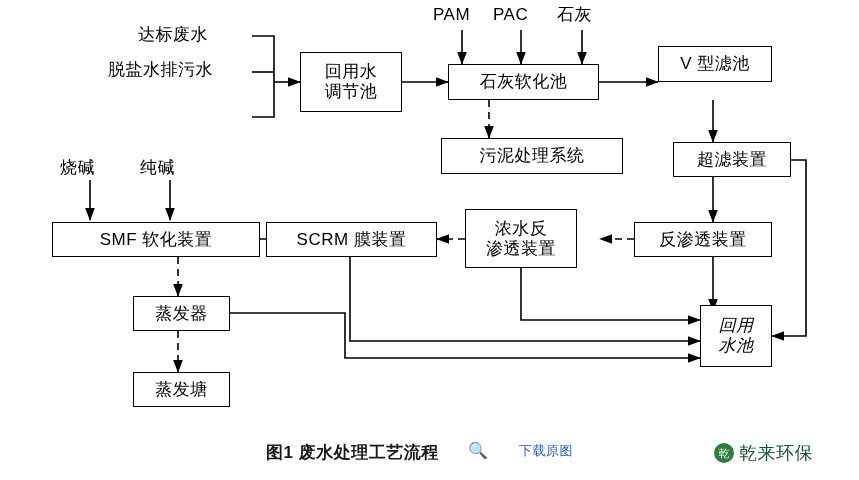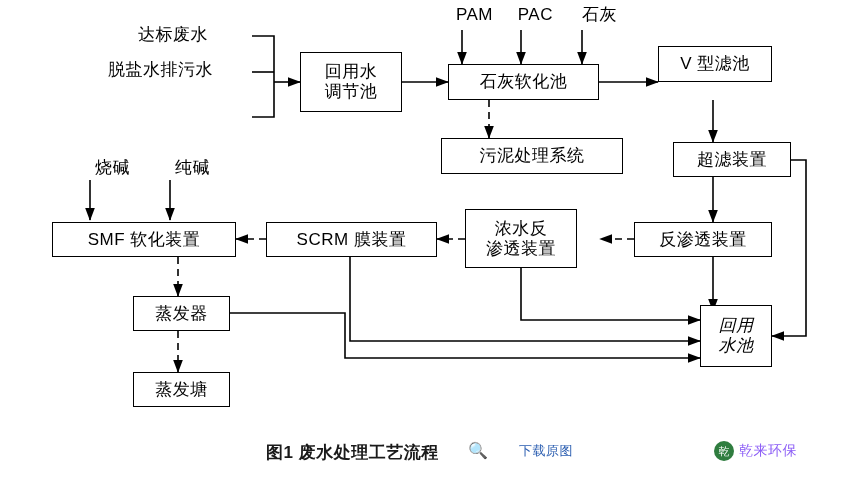--- a/index.html
+++ b/index.html
@@ -31,21 +31,21 @@
     line-height: 1.15;
     white-space: pre-line;
     letter-spacing: 0.5px;
   }
   .label {
     position: absolute;
     color: #000000;
     font-size: 17px;
     line-height: 1.2;
     white-space: pre-line;
-    text-align: right;
+    text-align: left;
     letter-spacing: 0.5px;
   }
   .label.left {
     text-align: left;
   }
   svg.wires {
     position: absolute;
     left: 0;
     top: 0;
     width: 859px;
@@ -84,22 +84,22 @@
     display: flex;
     align-items: center;
     justify-content: center;
   }
   .brand-logo span {
     color: #ffffff;
     font-size: 11px;
     line-height: 1;
   }
   .brand-text {
-    font-size: 14px;
-    color: #8b5cf6;
+    font-size: 18px;
+    color: #14532d;
     letter-spacing: 0.5px;
   }
 </style>
 </head>
 <body>
 
 <div id="canvas">
 
   <div class="label left" style="left:138px; top:25px; width:130px;">达标废水</div>
   <div class="label left" style="left:108px; top:60px; width:160px;">脱盐水排污水</div>
@@ -176,21 +176,21 @@
 
   <div class="node" style="left:654px; top:142px; width:118px; height:35px;margin-left:19px;">超滤装置</div>
 
   <div class="node" style="left:634px; top:222px; width:138px; height:35px;">反渗透装置</div>
 
   <div class="node" style="left:465px; top:209px; width:112px; height:59px;">浓水反
 渗透装置</div>
 
   <div class="node" style="left:266px; top:222px; width:171px; height:35px;">SCRM 膜装置</div>
 
-  <div class="node" style="left:52px; top:222px; width:184px; height:35px;">SMF 软化装置</div>
+  <div class="node" style="left:52px; top:222px; width:208px; height:35px;">SMF 软化装置</div>
 
   <div class="node" style="left:133px; top:296px; width:97px; height:35px;">蒸发器</div>
 
   <div class="node" style="left:133px; top:372px; width:97px; height:35px;">蒸发塘</div>
 
   <div class="node" style="left:700px; top:305px; width:72px; height:62px;font-style:italic;">回用
 水池</div>
 
   <div class="caption" style="left:266px; top:441px;">图1 废水处理工艺流程</div>
 

